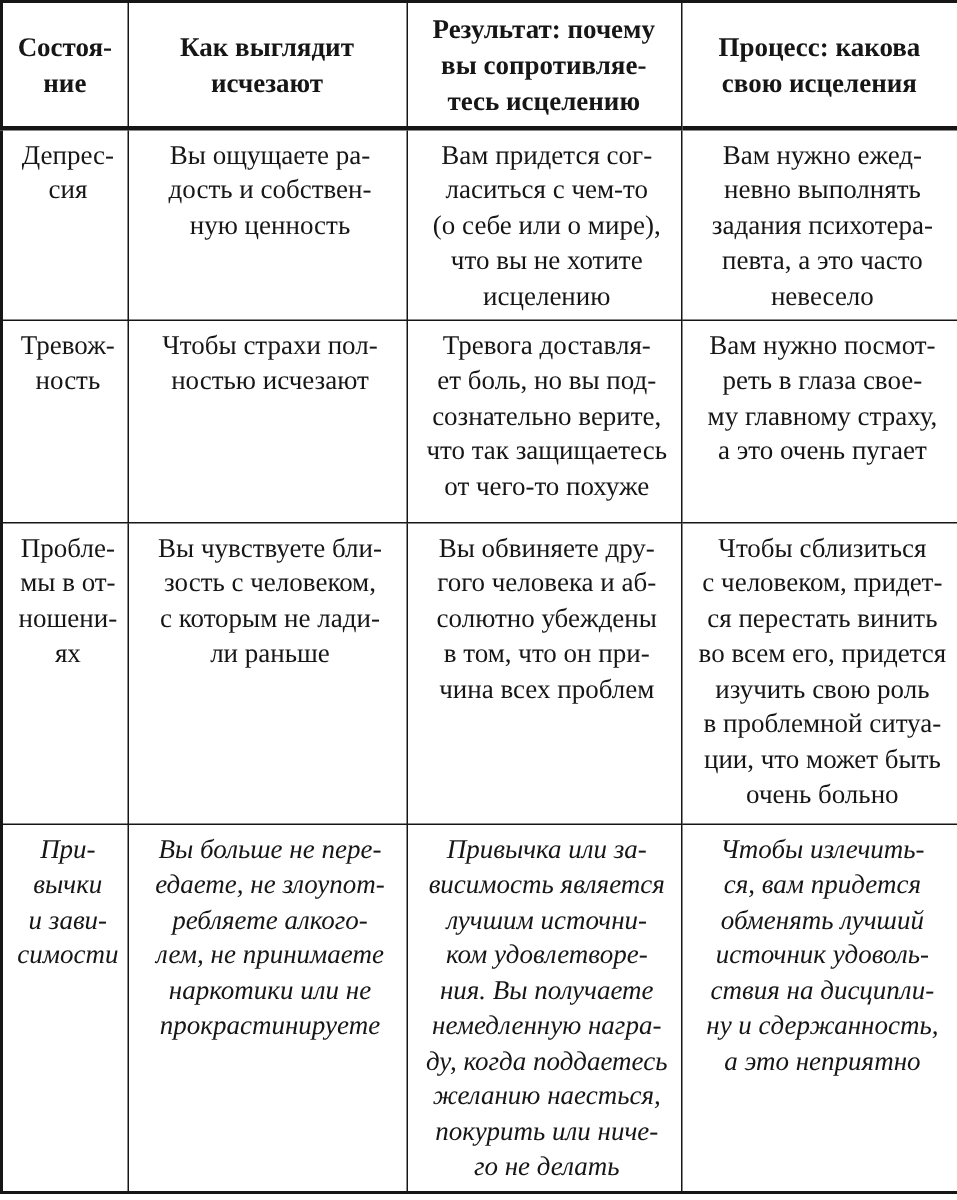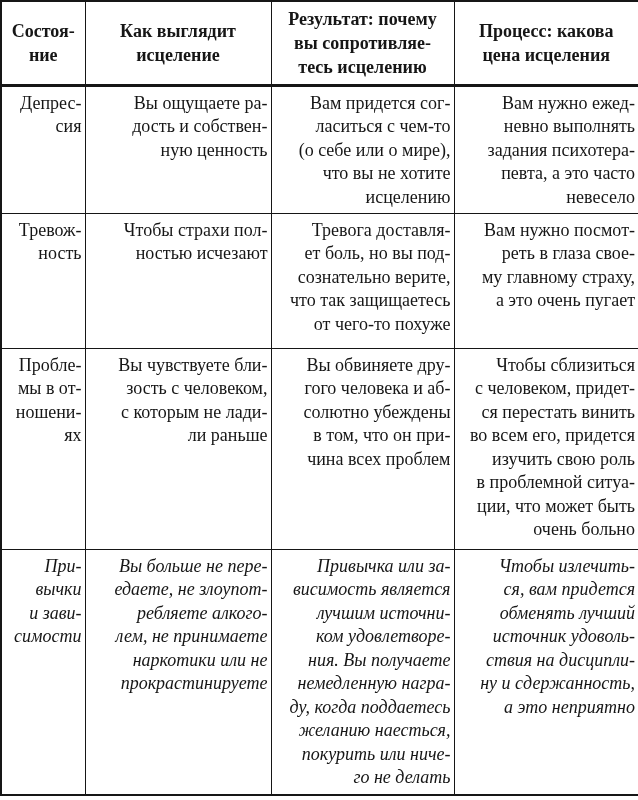--- a/index.html
+++ b/index.html
@@ -41,21 +41,21 @@
     line-height: 24px;
     text-align: center;
     vertical-align: middle;
     white-space: pre;
     padding: 2px 2px;
   }
   table.healing tbody td {
     font-size: 18px;
     line-height: 23.5px;
     font-weight: normal;
-    text-align: right;
+    text-align: center;
     vertical-align: top;
     white-space: pre;
     padding: 5px 3px 0 7px;
   }
   tr.row-header  { height: 84px; }
   tr.row-1       { height: 128px; }
   tr.row-2       { height: 135px; margin-left: 16px; }
   tr.row-3       { height: 201px; }
   tr.row-4       { height: 246px; font-style: italic; }
   col.c1 { width: 84px; }
@@ -72,26 +72,26 @@
       <col class="c1">
         <col class="c2">
         <col class="c3">
         <col class="c4">
     </colgroup>
     <thead>
       <tr class="row-header">
         <th>Состоя-
 ние</th>
         <th>Как выглядит
-исцеление</th>
+исчезают</th>
         <th>Результат: почему
 вы сопротивляе-
 тесь исцелению</th>
         <th>Процесс: какова
-цена исцеления</th>
+свою исцеления</th>
       </tr>
     </thead>
     <tbody>
       <tr class="row-1">
         <td>Депрес-
 сия</td>
         <td>Вы ощущаете ра-
 дость и собствен-
 ную ценность</td>
         <td>Вам придется сог-

